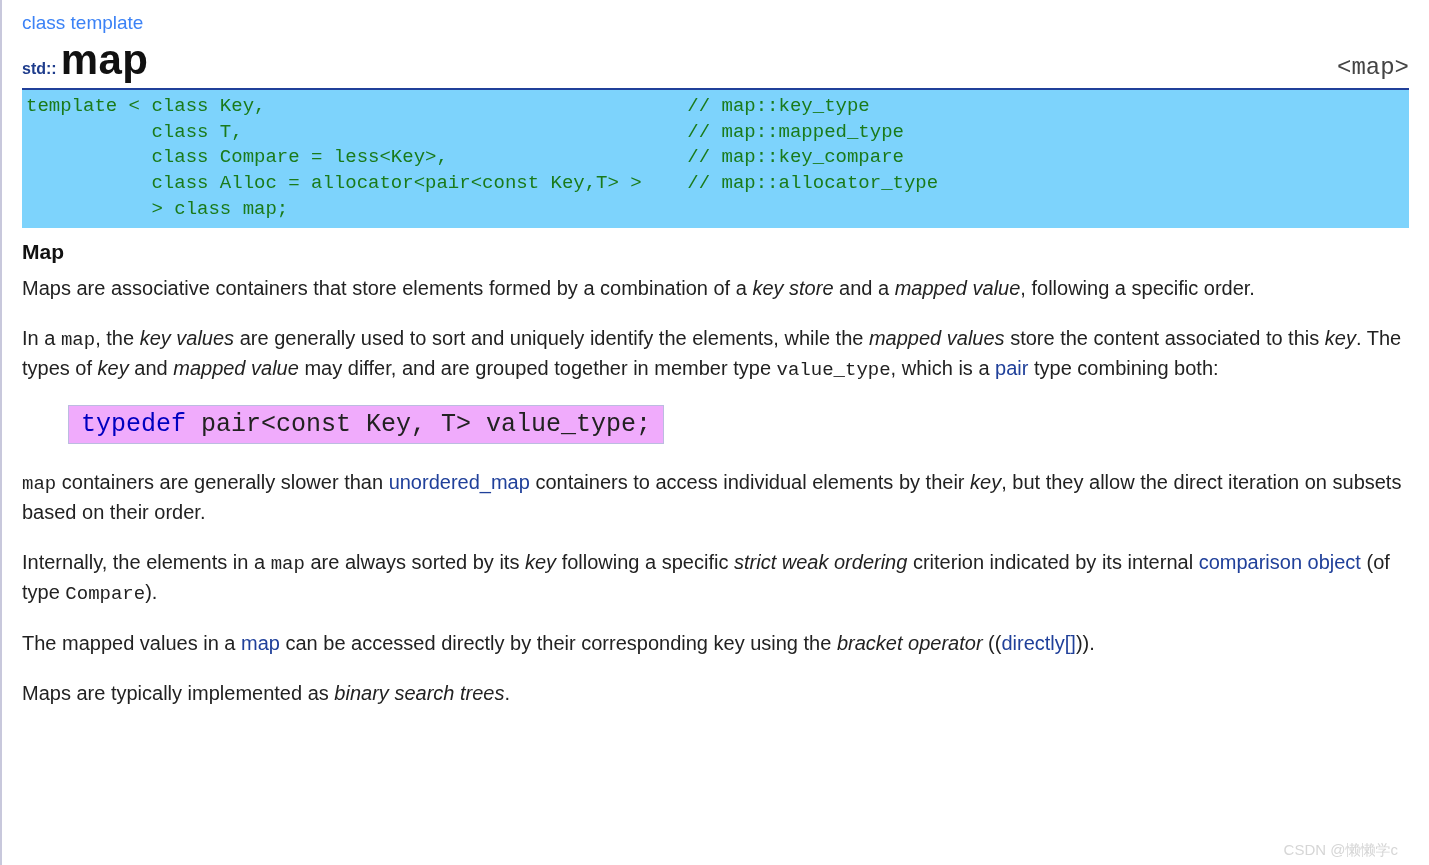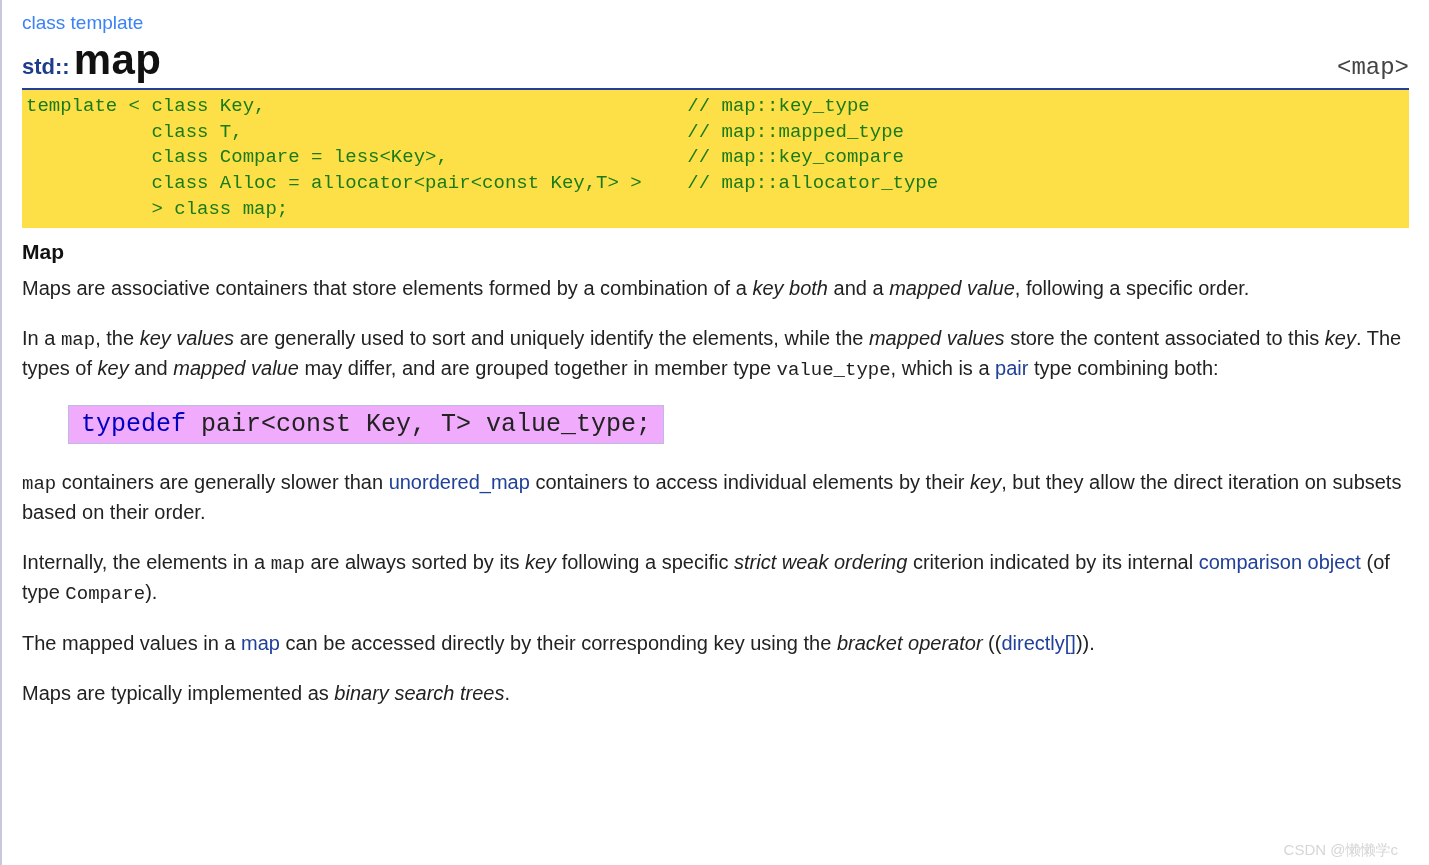--- a/index.html
+++ b/index.html
@@ -26,38 +26,38 @@
     justify-content: space-between;
   }
   .title-left {
     display: flex;
     align-items: baseline;
     gap: 4px;
   }
   .std {
     color: #1e3c8c;
     font-weight: bold;
-    font-size: 22px;
+    font-size: 16px;
     font-family: Verdana, Geneva, sans-serif;
   }
   .name {
     font-size: 42px;
     font-weight: 900;
     letter-spacing: 0.5px;
     color: #111;
     font-family: Arial, Helvetica, sans-serif;
   }
   .header-tag {
     font-family: "Courier New", monospace;
     font-size: 24px;
     color: #444;
   }
   .decl-block {
     border-top: 2px solid #20409a;
-    background: #fde047;
+    background: #7dd3fc;
     font-family: "Courier New", monospace;
     font-size: 19px;
     line-height: 1.35;
     color: #1a7a1a;
     padding: 4px 4px 6px 4px;
     margin-top: 4px;
     white-space: pre;
     overflow-x: auto;
   }
   .section-title {
@@ -121,21 +121,21 @@
 
   <div class="decl-block">template &lt; class Key,                                     // map::key_type
            class T,                                       // map::mapped_type
            class Compare = less&lt;Key&gt;,                     // map::key_compare
            class Alloc = allocator&lt;pair&lt;const Key,T&gt; &gt;    // map::allocator_type
            &gt; class map;</div>
 
   <div class="section-title">Map</div>
 
   <div class="para">
-    <span>Maps are associative containers that store elements formed by a combination of a </span><em>key both</em><span> and a </span><em>mapped value</em><span>, following a specific order.</span>
+    <span>Maps are associative containers that store elements formed by a combination of a </span><em>key store</em><span> and a </span><em>mapped value</em><span>, following a specific order.</span>
   </div>
 
   <div class="para">
     <span>In a </span><span class="tt">map</span><span>, the </span><em>key values</em><span> are generally used to sort and uniquely identify the elements, while the </span><em>mapped values</em><span> store the content associated to this </span><em>key</em><span>. The types of </span><em>key</em><span> and </span><em>mapped value</em><span> may differ, and are grouped together in member type </span><span class="tt">value_type</span><span>, which is a </span><a class="link" href="#">pair</a><span> type combining both:</span>
   </div>
 
   <div class="typedef-box">
     <span class="kw">typedef</span><span> pair&lt;const Key, T&gt; value_type;</span>
   </div>
 

